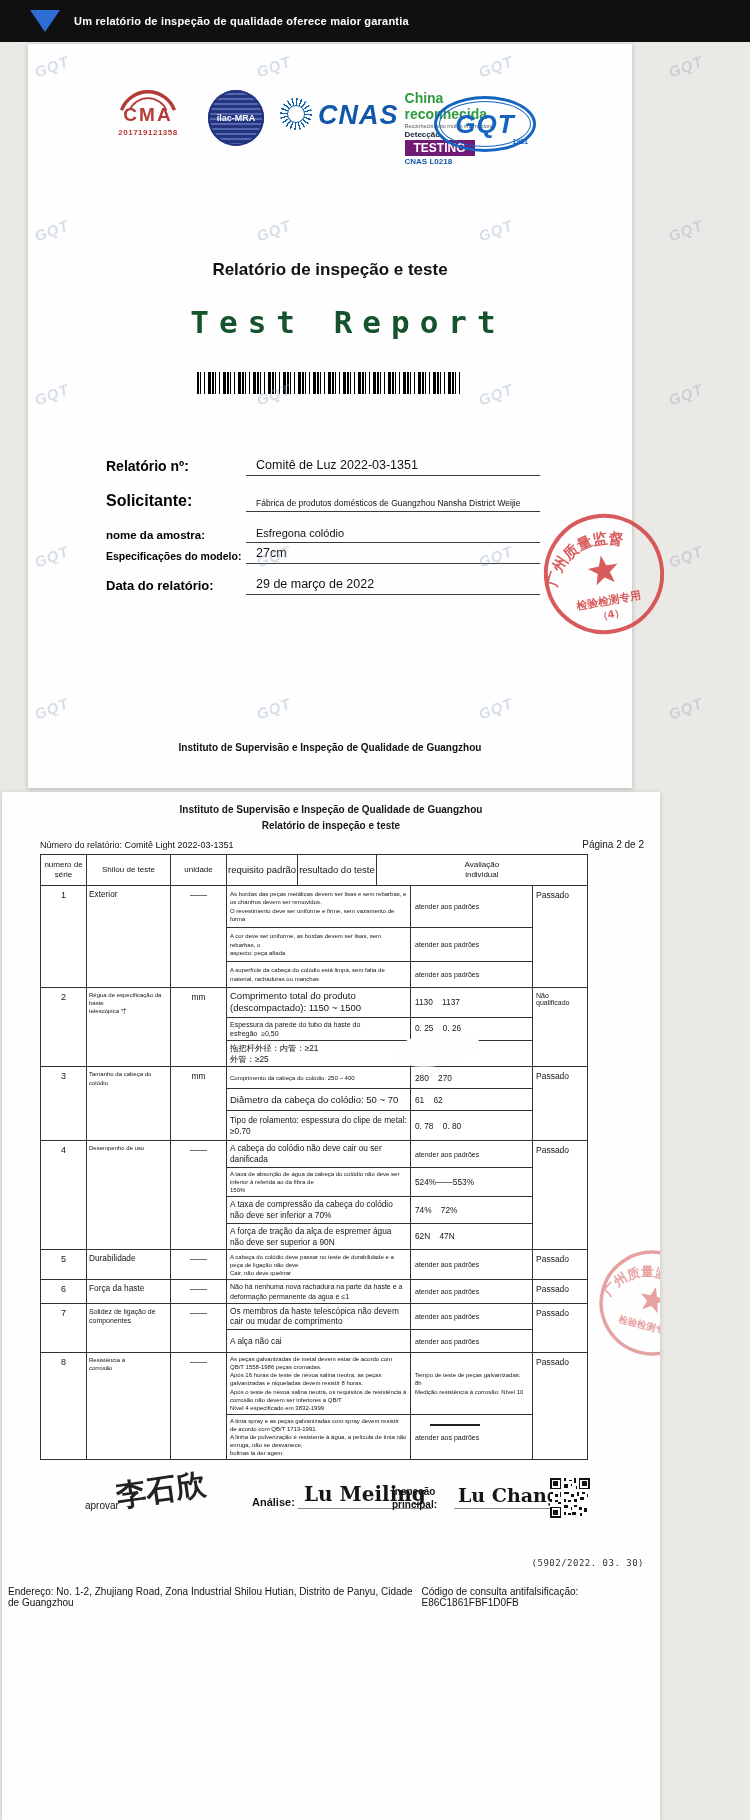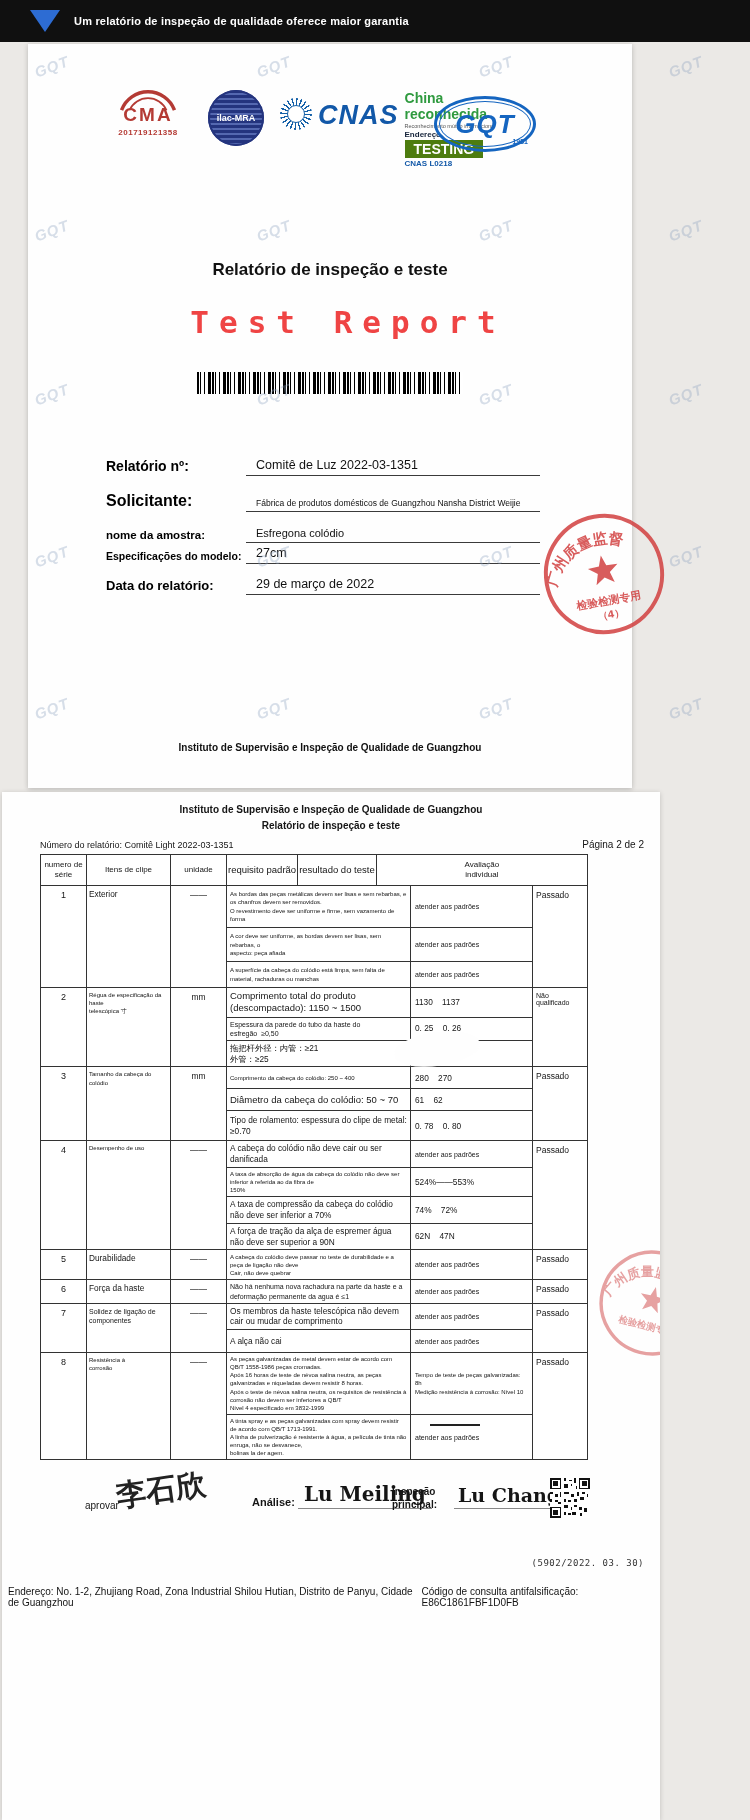--- a/index.html
+++ b/index.html
@@ -45,36 +45,36 @@
   .cnas-emblem { width:32px; height:32px; border-radius:50%; margin-top:10px;
     background:repeating-conic-gradient(#1460a8 0deg 6deg, transparent 6deg 18deg); position:relative; }
   .cnas-emblem::after { content:""; position:absolute; inset:7px; background:#fff;
     border-radius:50%; border:1.5px solid #1460a8; }
   .cnas-word { font-size:27px; font-weight:700; font-style:italic; color:#1258a8;
     letter-spacing:1px; margin-top:12px; }
   .cnas-info { width:92px; display:flex; flex-direction:column; gap:1px; margin-top:2px; }
   .ci-green { color:#2f9a3f; font-size:14px; font-weight:700; }
   .ci-tiny { color:#555; font-size:5.5px; }
   .ci-det { color:#15233a; font-size:8px; font-weight:700; }
-  .ci-testing { background:#4d7c0f; color:#fff; font-size:14px; font-weight:700;
+  .ci-testing { background:#701a75; color:#fff; font-size:12px; font-weight:700;
     padding:1px 9px; width:max-content; }
   .ci-l0218 { color:#1258a8; font-size:8px; font-weight:700; }
 
   .logo-gqt { position:absolute; left:406px; top:52px; width:102px; height:56px;
     border:3px solid #1565c0; border-radius:50%; display:flex; align-items:center;
     justify-content:center; }
   .logo-gqt::before { content:""; position:absolute; inset:2px; border:1px solid #1565c0; border-radius:50%; }
   .gqt-word { font-size:26px; font-weight:700; font-style:italic; color:#1565c0; letter-spacing:1px; }
   .gqt-year { position:absolute; right:5px; bottom:4px; font-size:7px; font-weight:700; color:#1565c0; }
 
   .title-pt { position:absolute; top:216px; width:100%; text-align:center;
     font-size:17px; font-weight:700; color:#111; }
   .title-en { position:absolute; top:260px; width:100%; text-align:center;
     font-family:"DejaVu Sans Mono", monospace; font-size:31px; font-weight:700;
-    letter-spacing:10px; color:#ef4444;padding-left:36px; }
+    letter-spacing:10px; color:#14532d;padding-left:36px; }
   .barcode { position:absolute; top:328px; left:50%; transform:translateX(-50%);
     width:266px; height:22px;
     background:repeating-linear-gradient(90deg,#000 0 2px,#fff 2px 3px,#000 3px 4px,#fff 4px 7px,#000 7px 8px,#fff 8px 11px,#000 11px 14px,#fff 14px 15px); }
 
   .fields { position:absolute; top:414px; left:78px; width:434px; }
   .field-row { display:flex; align-items:flex-end; }
   .flabel { width:140px; font-weight:700; color:#000000; padding-bottom:2px; }
   .fvalue { flex:1; border-bottom:1.2px solid #3a3a3a; padding:0 4px 3px 10px; color:#111; }
   .fr0 { margin-bottom:16px; } .fr0 .flabel{font-size:14px;} .fr0 .fvalue{font-size:12.5px;}
   .fr1 { margin-bottom:15px; } .fr1 .flabel{font-size:16px;} .fr1 .fvalue{font-size:8.5px;}
@@ -177,21 +177,21 @@
   <div class="logo-ilac">
     <span class="ilac-text">ilac-MRA</span>
   </div>
 
   <div class="logo-cnas">
     <div class="cnas-emblem"></div>
     <div class="cnas-word">CNAS</div>
     <div class="cnas-info">
       <div class="ci-green">China reconhecida</div>
       <div class="ci-tiny">Reconhecimento mútuo internacional</div>
-      <div class="ci-det">Endereço</div>
+      <div class="ci-det">Detecção</div>
       <div class="ci-testing">TESTING</div>
       <div class="ci-l0218">CNAS L0218</div>
     </div>
   </div>
 
   <div class="logo-gqt">
     <span class="gqt-word">GQT</span>
     <span class="gqt-year">1951</span>
   </div>
 
@@ -239,21 +239,21 @@
   <div class="p2-h2">Relatório de inspeção e teste</div>
   <div class="p2-meta">
     <span class="rn">Número do relatório: Comitê Light 2022-03-1351</span>
     <span class="pn">Página 2 de 2</span>
   </div>
 
   <div class="rtable">
       <div class="trow thead">
         <div class="tcell c0">numero de
 série</div>
-        <div class="tcell c1">Itens de clipe</div>
+        <div class="tcell c1">Shilou de teste</div>
         <div class="tcell c2">unidade</div>
         <div class="tcell c3 mid">requisito padrão</div>
         <div class="tcell c4 mid">resultado do teste</div>
         <div class="tcell c5">Avaliação
 individual</div>
       </div>
       <div class="trow">
         <div class="tcell c0">1</div>
         <div class="tcell c1 sz-n">Exterior</div>
         <div class="tcell c2">——</div>

